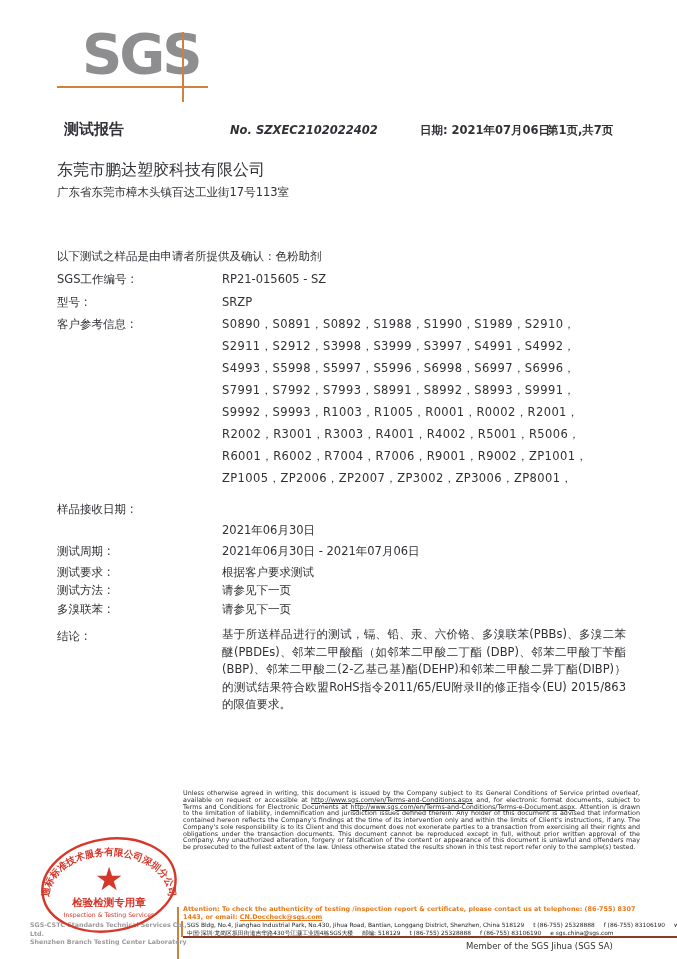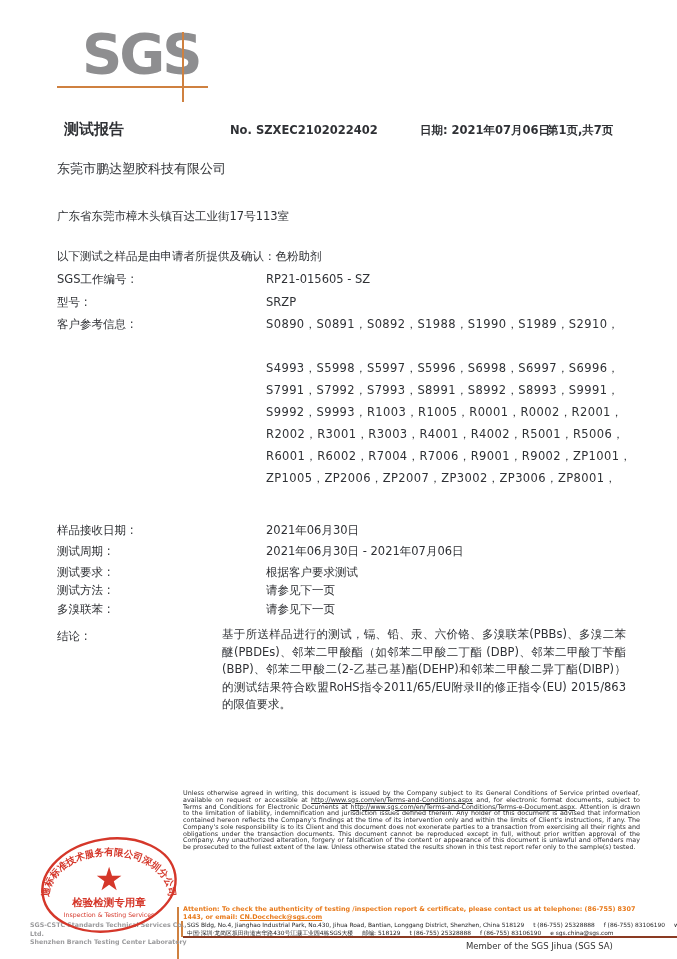--- a/index.html
+++ b/index.html
@@ -6,29 +6,29 @@
   .page{
     position:relative;width:677px;height:959px;background:#fff;overflow:hidden;
     font-family:"DejaVu Sans","Liberation Sans",sans-serif;color:#2f3135;border-radius:13px;
   }
   
   .logo{position:absolute;left:82px;top:26px;font-size:56px;font-weight:bold;color:#8e8e90;letter-spacing:-3px;line-height:1;}
   .crop-v{position:absolute;left:182px;top:32px;width:2px;height:70px;background:#cf8140;}
   .crop-h{position:absolute;left:57px;top:86px;width:151px;height:2px;background:#cf8140;}
   
   .title{position:absolute;left:57px;top:120px;font-size:15px;font-weight:bold;margin-left:7px;}
-  .report-no{position:absolute;left:230px;top:123px;font-size:11.5px;font-weight:600;}
+  .report-no{position:absolute;left:230px;top:123px;font-size:11.5px;font-weight:600;font-style:italic;}
   .rdate{position:absolute;left:420px;top:123px;font-size:11.5px;font-weight:600;}
   .pageinfo{position:absolute;left:547px;top:123px;font-size:11.5px;font-weight:600;}
-  .app-name{position:absolute;left:57px;top:160px;font-size:13px;}
-  .app-addr{position:absolute;left:57px;top:185px;font-size:11.5px;margin-top:24px;}
+  .app-name{position:absolute;left:57px;top:160px;font-size:16px;}
+  .app-addr{position:absolute;left:57px;top:185px;font-size:11.5px;}
   .intro{position:absolute;left:57px;top:249px;font-size:11.5px;}
   
   .lbl{position:absolute;left:57px;font-size:11.5px;white-space:nowrap;}
-  .val{position:absolute;left:222px;font-size:11.5px;white-space:nowrap;margin-left:44px;}
+  .val{position:absolute;left:222px;font-size:11.5px;white-space:nowrap;}
   .code-line{letter-spacing:0.4px;}
   .conclusion{position:absolute;left:222px;top:626px;width:404px;font-size:11.5px;line-height:17.5px;white-space:normal;text-align:justify;}
   
   .stamp-svg{position:absolute;left:30px;top:833px;z-index:3;}
   .co-gray{position:absolute;left:30px;top:921px;width:165px;font-size:6.3px;line-height:8.5px;color:#9b9b9d;font-weight:600;z-index:1;}
   .disclaimer{position:absolute;left:183px;top:790px;width:457px;font-size:6.4px;line-height:6.75px;text-align:justify;color:#2e2e30;}
   .disclaimer .lnk{text-decoration:underline;}
   .attention{position:absolute;left:183px;top:905px;width:457px;font-size:6.4px;line-height:8px;font-weight:bold;color:#e87a1b;}
   .attention .lnk{text-decoration:underline;}
   .addr-block{position:absolute;left:181px;top:921px;width:496px;border-left:2px solid #cf8140;padding-left:4px;box-sizing:border-box;}
@@ -57,28 +57,29 @@
   <div class="intro">以下测试之样品是由申请者所提供及确认：色粉助剂</div>
 
   <div class="lbl" style="top:272px">SGS工作编号 :</div>
   <div class="val" style="top:272px">RP21-015605 - SZ</div>
 
   <div class="lbl" style="top:295px">型号 :</div>
   <div class="val" style="top:295px">SRZP</div>
 
   <div class="lbl" style="top:317px">客户参考信息 :</div>
   <div class="val code-line" style="top:317px">S0890，S0891，S0892，S1988，S1990，S1989，S2910，</div>
+  <div class="val code-line" style="top:339px">S2911，S2912，S3998，S3999，S3997，S4991，S4992，</div>
   <div class="val code-line" style="top:361px">S4993，S5998，S5997，S5996，S6998，S6997，S6996，</div>
   <div class="val code-line" style="top:383px">S7991，S7992，S7993，S8991，S8992，S8993，S9991，</div>
   <div class="val code-line" style="top:405px">S9992，S9993，R1003，R1005，R0001，R0002，R2001，</div>
   <div class="val code-line" style="top:427px">R2002，R3001，R3003，R4001，R4002，R5001，R5006，</div>
   <div class="val code-line" style="top:449px">R6001，R6002，R7004，R7006，R9001，R9002，ZP1001，</div>
   <div class="val code-line" style="top:471px">ZP1005，ZP2006，ZP2007，ZP3002，ZP3006，ZP8001，</div>
 
-  <div class="lbl" style="top:523px">样品接收日期 :</div>
+  <div class="lbl" style="top:502px">样品接收日期 :</div>
   <div class="val" style="top:523px">2021年06月30日</div>
 
   <div class="lbl" style="top:544px">测试周期 :</div>
   <div class="val" style="top:544px">2021年06月30日 - 2021年07月06日</div>
 
   <div class="lbl" style="top:565px">测试要求 :</div>
   <div class="val" style="top:565px">根据客户要求测试</div>
 
   <div class="lbl" style="top:583px">测试方法 :</div>
   <div class="val" style="top:583px">请参见下一页</div>

